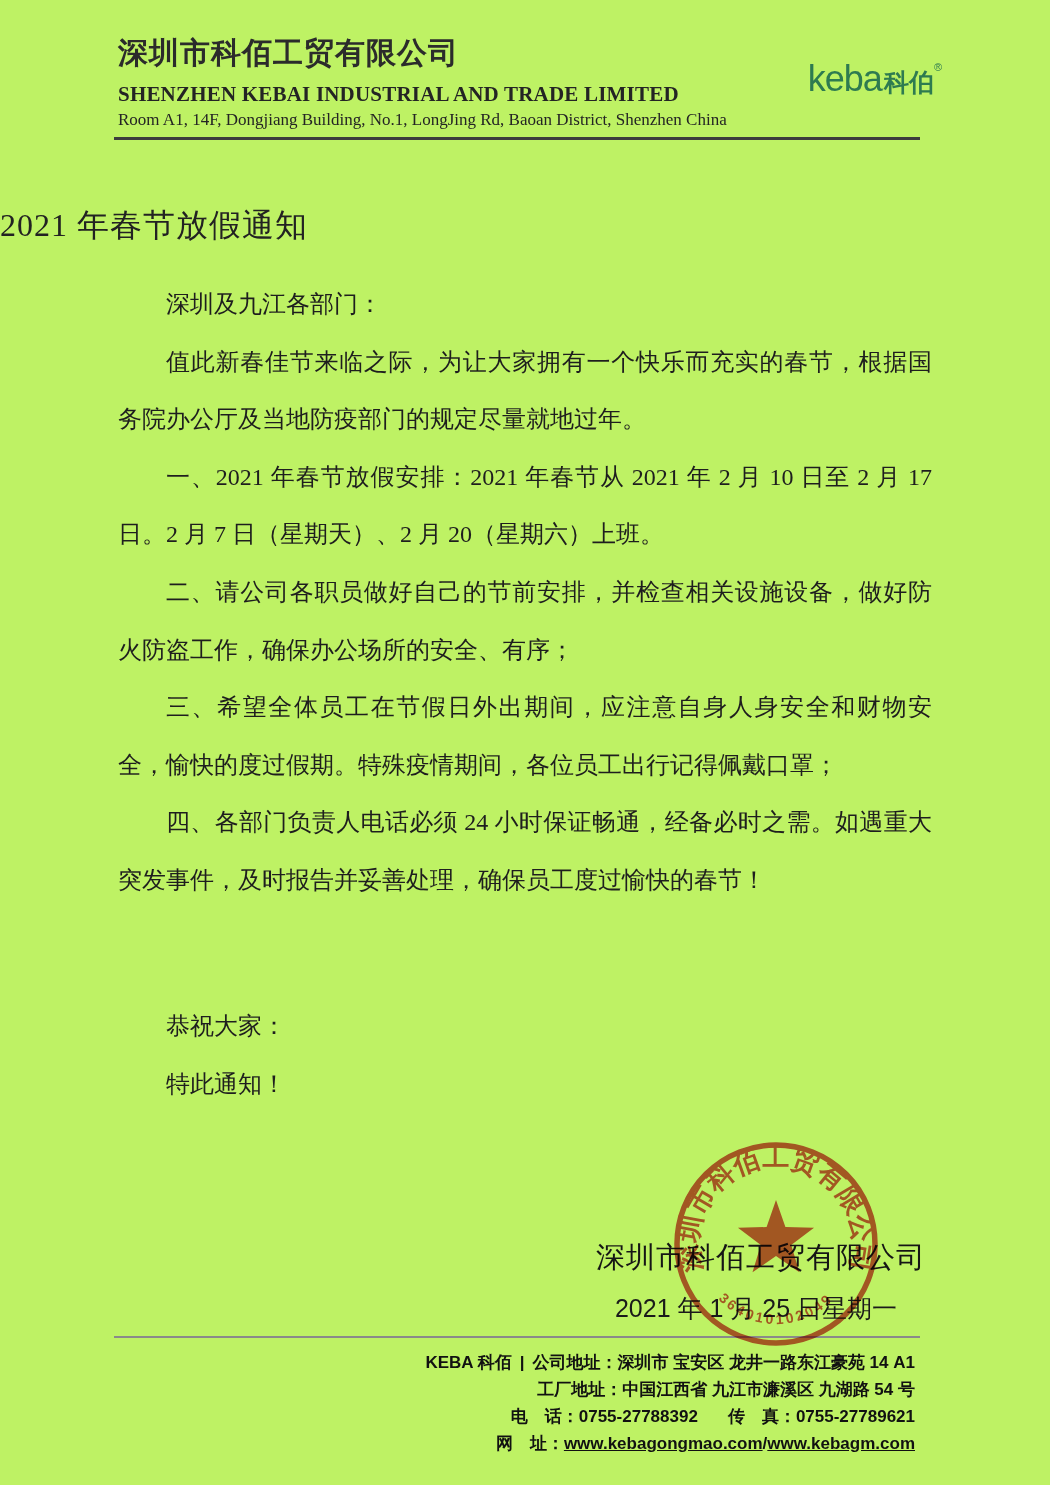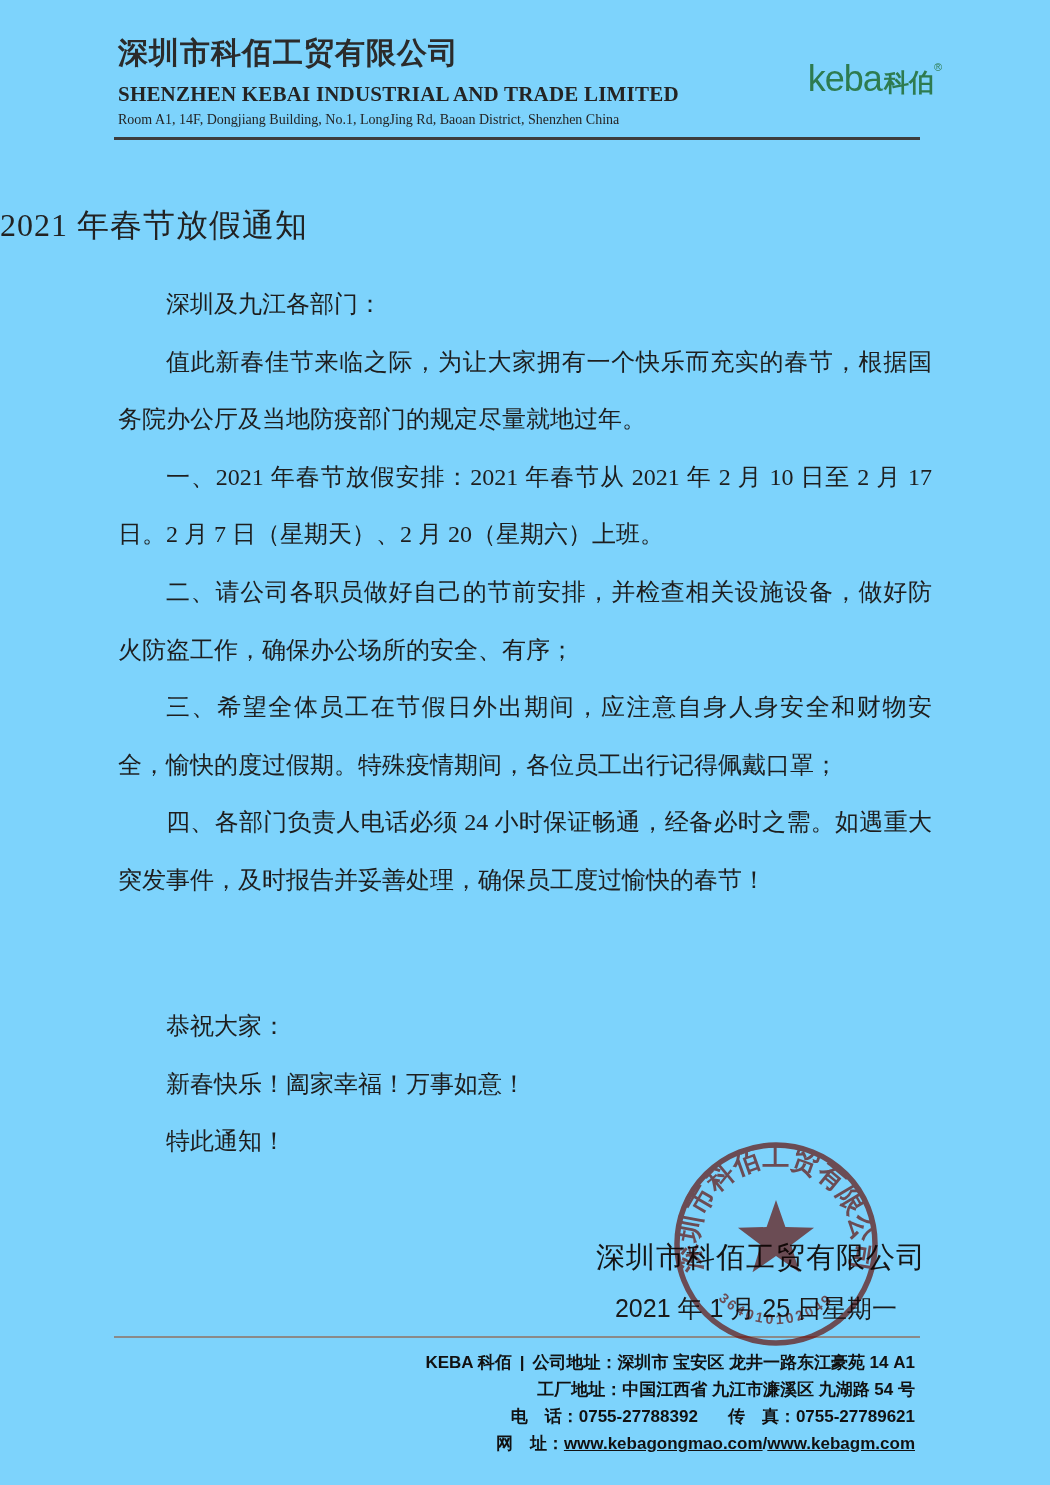--- a/index.html
+++ b/index.html
@@ -2,38 +2,38 @@
 <html><head>
 <meta charset="utf-8">
 <style>
   * { margin: 0; padding: 0; box-sizing: border-box; }
   html, body { background: #e8e8e8; }
   .page {
     position: relative;
     width: 1050px;
     height: 1485px;
     margin: 0 auto;
-    background: #7dd3fc;
+    background: #bef264;
     overflow: hidden;
     font-family: "Liberation Serif", "DejaVu Serif", serif;
     color: #1c1c1c;
   }
 
   
   .letterhead { position: absolute; left: 118px; top: 34px; width: 700px; }
   .company-cn {
     font-size: 30px; font-weight: 700; color: #2b2b2b;
     letter-spacing: 1px; line-height: 38px;
   }
   .company-en {
     font-size: 21px; font-weight: 700; color: #242424;
     letter-spacing: 0.2px; line-height: 28px; margin-top: 8px;
   }
   .address-en {
-    font-size: 14px; color: #242424; line-height: 22px; margin-top: 1px;
+    font-size: 17px; color: #242424; line-height: 22px; margin-top: 1px;
   }
   .logo {
     position: absolute; right: 108px; top: 58px;
     font-family: "Liberation Sans", "DejaVu Sans", sans-serif;
     white-space: nowrap;
   }
   .logo .latin { font-size: 36px; font-weight: 400; letter-spacing: -1px; }
   .logo .cn { font-size: 25px; font-weight: 800; margin-left: 2px; text-align: right; }
   .logo .reg { font-size: 11px; vertical-align: 20px; }
 
@@ -122,21 +122,20 @@
     <p>深圳及九江各部门：</p>
     <p>值此新春佳节来临之际，为让大家拥有一个快乐而充实的春节，根据国务院办公厅及当地防疫部门的规定尽量就地过年。</p>
     <p>一、2021 年春节放假安排：2021 年春节从 2021 年 2 月 10 日至 2 月 17 日。2 月 7 日（星期天）、2 月 20（星期六）上班。</p>
     <p>二、请公司各职员做好自己的节前安排，并检查相关设施设备，做好防火防盗工作，确保办公场所的安全、有序；</p>
     <p>三、希望全体员工在节假日外出期间，应注意自身人身安全和财物安全，愉快的度过假期。特殊疫情期间，各位员工出行记得佩戴口罩；</p>
     <p>四、各部门负责人电话必须 24 小时保证畅通，经备必时之需。如遇重大突发事件，及时报告并妥善处理，确保员工度过愉快的春节！</p>
   </div>
 
   <div class="closing">
     <p>恭祝大家：</p>
-    <p>新春快乐！阖家幸福！万事如意！</p>
     <p>特此通知！</p>
   </div>
 
   <div class="signature">深圳市科佰工贸有限公司</div>
   <div class="sig-date">2021 年 1 月 25 日星期一</div>
 
   <svg class="stamp" viewBox="0 0 220 220" xmlns="http://www.w3.org/2000/svg" aria-hidden="true">
     <defs>
       <path id="arcTop" d="M 36.7 136.7 A 78 78 0 1 1 183.3 136.7" fill="none"></path>
       <path id="arcBottom" d="M 44.5 155.9 A 80 80 0 0 0 175.5 155.9" fill="none"></path>

